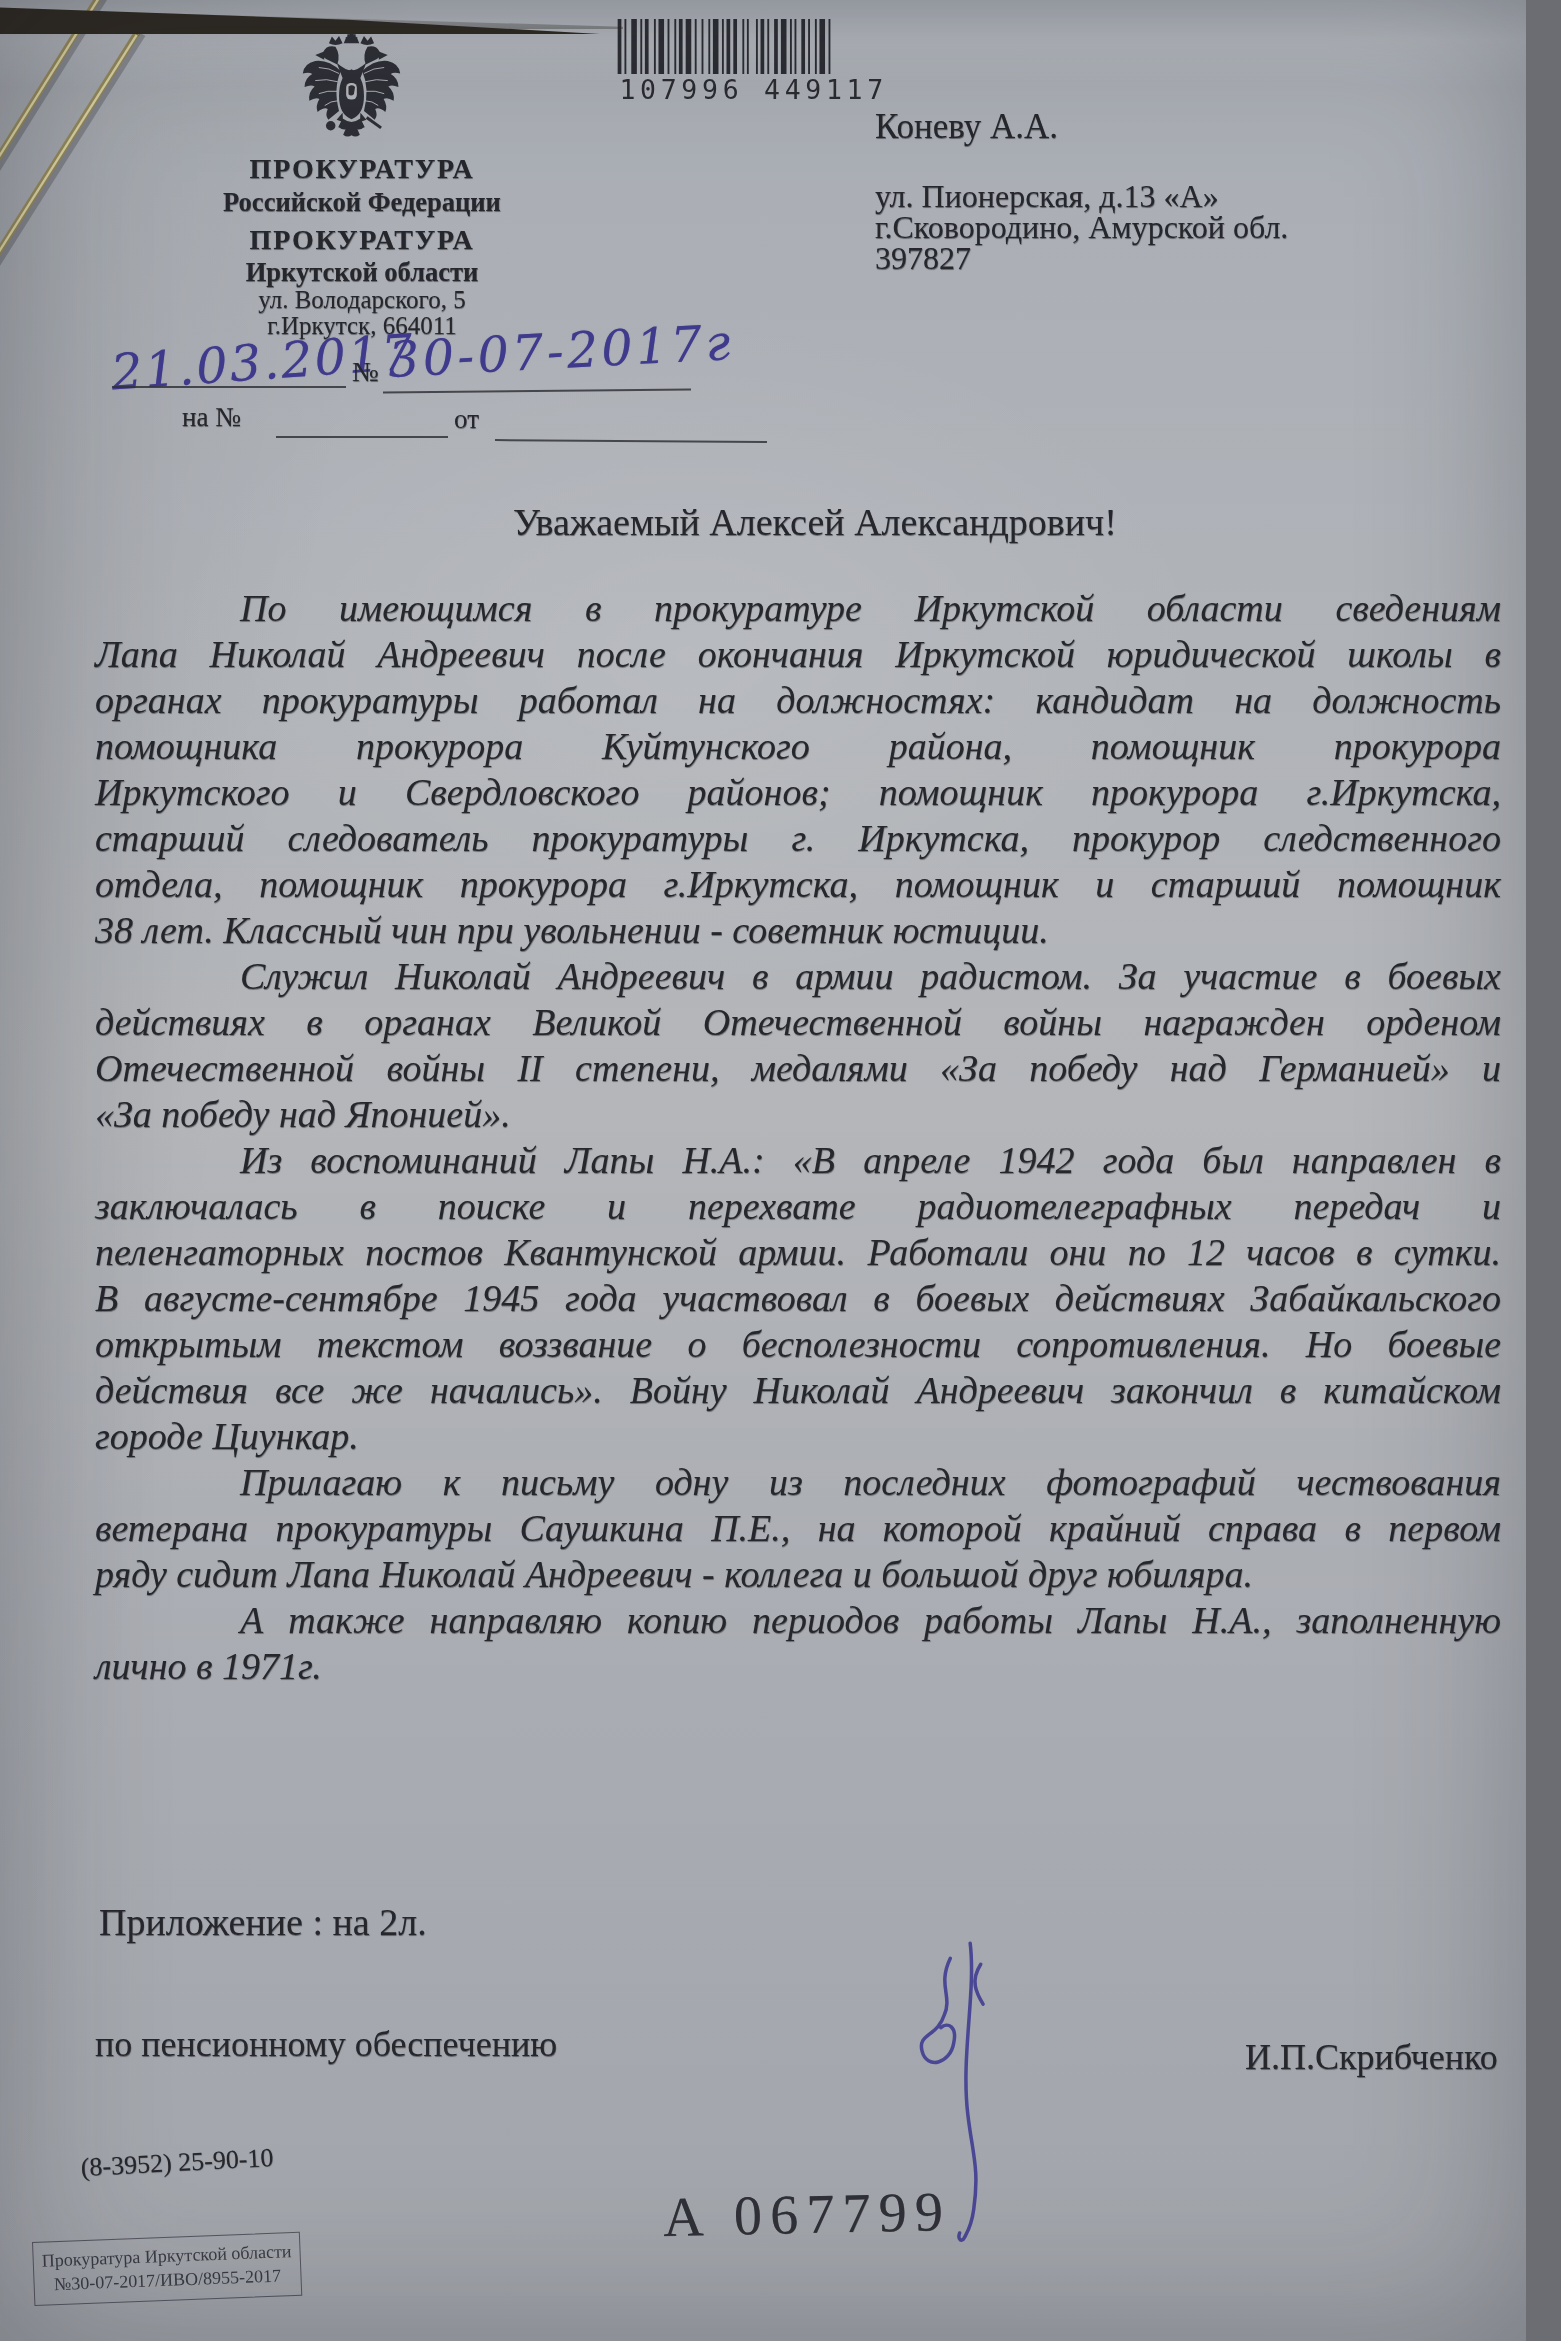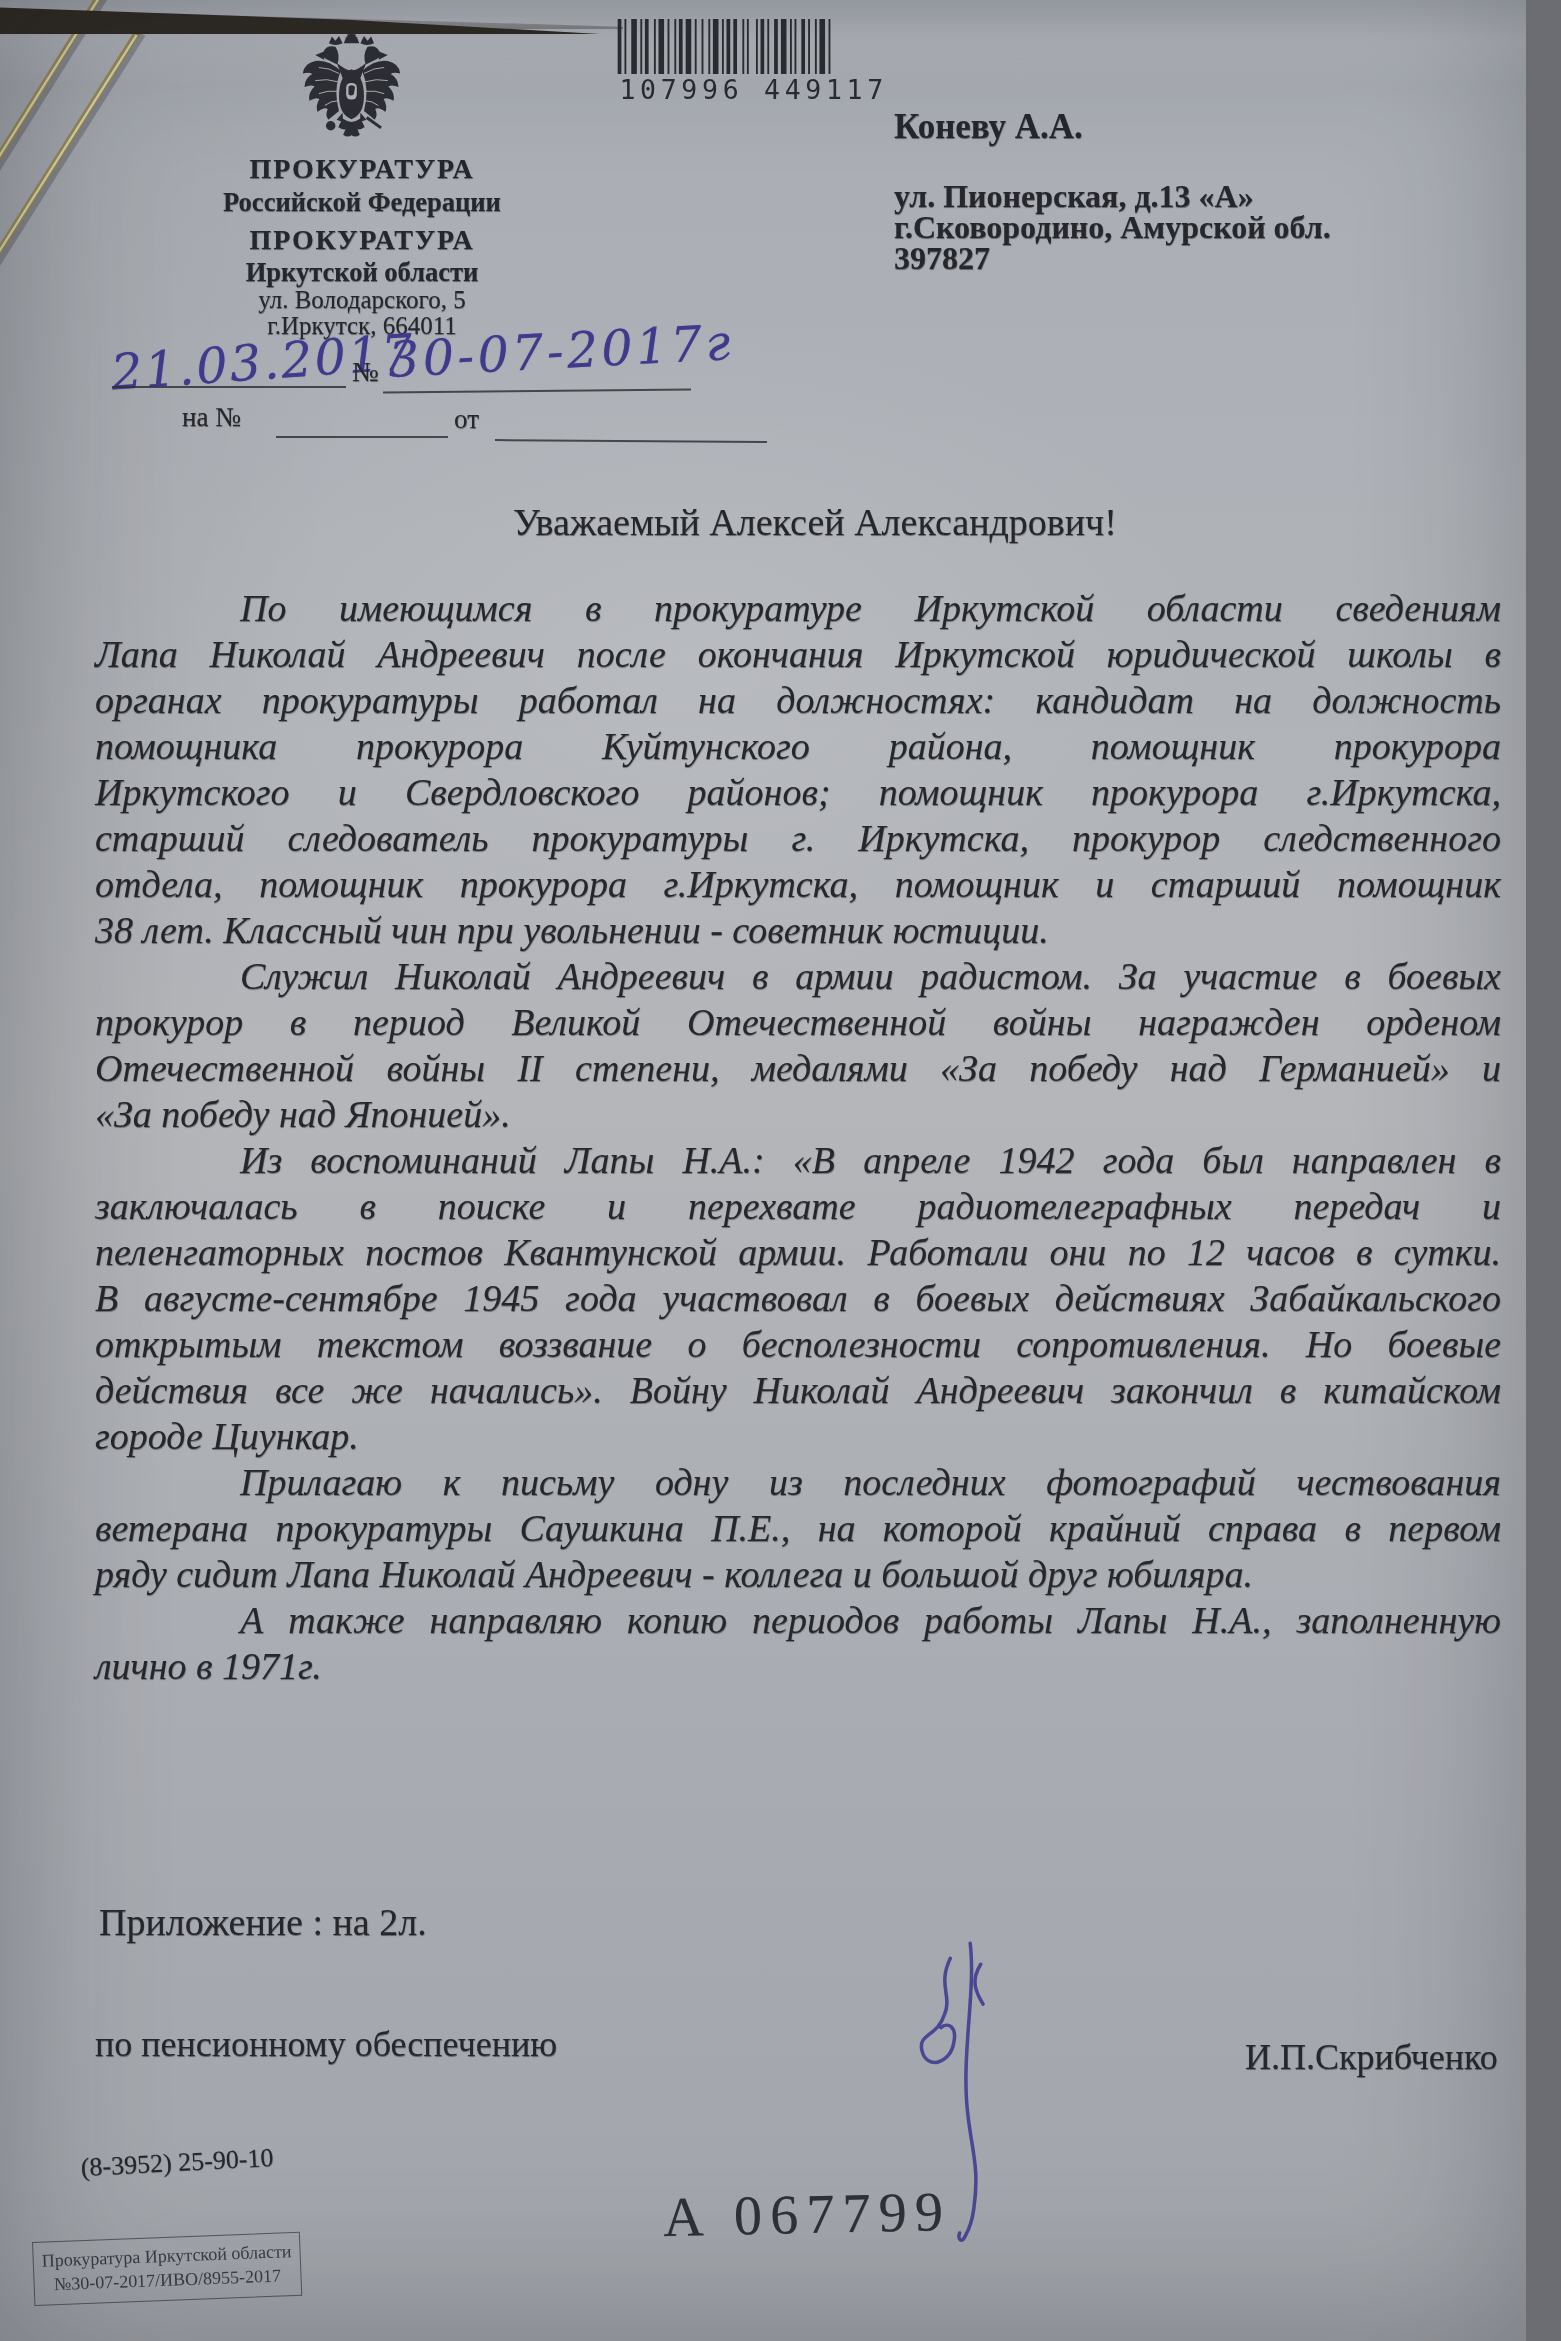--- a/index.html
+++ b/index.html
@@ -33,21 +33,21 @@
   #lh4{top:257px;font-size:26.5px;}
   #lh5{top:286px;font-size:25px;}
   #lh6{top:312px;font-size:25px;}
   #emblem{position:absolute;left:301px;top:33px;width:101px;height:113px;}
 
   
   #barcode{position:absolute;left:617px;top:17.6px;width:219px;height:88px;}
   #barcode svg{position:absolute;left:0;top:1.2px;}
   #barcode-digits{position:absolute;left:2.4px;top:56px;font-family:"DejaVu Sans Mono",monospace;
     font-size:26.5px;letter-spacing:4.7px;color:#2a2b31;white-space:nowrap;}
-  #recipient{position:absolute;left:894px;top:107px;width:576px;font-weight:bold;}
+  #recipient{position:absolute;left:875px;top:107px;width:576px;}
   #recipient-name{font-size:35px;margin:0 0 34px 0;}
   .rec-line{font-size:32px;line-height:31px;white-space:nowrap;}
 
   
   .hand{font-style:italic;color:#3f3a8c;text-shadow:0 0 0.9px rgba(63,58,140,0.6);
     font-family:"DejaVu Serif","Liberation Serif",serif;white-space:nowrap;}
   #hand-date{position:absolute;left:111px;top:334px;font-size:49px;transform:rotate(-4deg);letter-spacing:2.4px;}
   #hand-num{position:absolute;left:388px;top:323px;font-size:49px;transform:rotate(-3deg);letter-spacing:3.5px;}
   #num-sign{position:absolute;left:352px;top:356px;font-size:28px;}
   .blank{position:absolute;height:2.4px;background:#33343a;opacity:0.85;}
@@ -200,21 +200,21 @@
   <div id="body-block">
       <div class="bline first">По имеющимся в прокуратуре Иркутской области сведениям</div>
       <div class="bline">Лапа Николай Андреевич после окончания Иркутской юридической школы в</div>
       <div class="bline">органах прокуратуры работал на должностях: кандидат на должность</div>
       <div class="bline">помощника прокурора Куйтунского района, помощник прокурора</div>
       <div class="bline">Иркутского и Свердловского районов; помощник прокурора г.Иркутска,</div>
       <div class="bline">старший следователь прокуратуры г. Иркутска, прокурор следственного</div>
       <div class="bline">отдела, помощник прокурора г.Иркутска, помощник и старший помощник</div>
       <div class="bline last">38 лет. Классный чин при увольнении - советник юстиции.</div>
       <div class="bline first">Служил Николай Андреевич в армии радистом. За участие в боевых</div>
-      <div class="bline">прокурор в период Великой Отечественной войны награжден орденом</div>
+      <div class="bline">действиях в органах Великой Отечественной войны награжден орденом</div>
       <div class="bline">Отечественной войны II степени, медалями «За победу над Германией» и</div>
       <div class="bline last">«За победу над Японией».</div>
       <div class="bline first">Из воспоминаний Лапы Н.А.: «В апреле 1942 года был направлен в</div>
       <div class="bline">заключалась в поиске и перехвате радиотелеграфных передач и</div>
       <div class="bline">пеленгаторных постов Квантунской армии. Работали они по 12 часов в сутки.</div>
       <div class="bline">В августе-сентябре 1945 года участвовал в боевых действиях Забайкальского</div>
       <div class="bline">открытым текстом воззвание о бесполезности сопротивления. Но боевые</div>
       <div class="bline">действия все же начались». Войну Николай Андреевич закончил в китайском</div>
       <div class="bline last">городе Циункар.</div>
       <div class="bline first">Прилагаю к письму одну из последних фотографий чествования</div>

